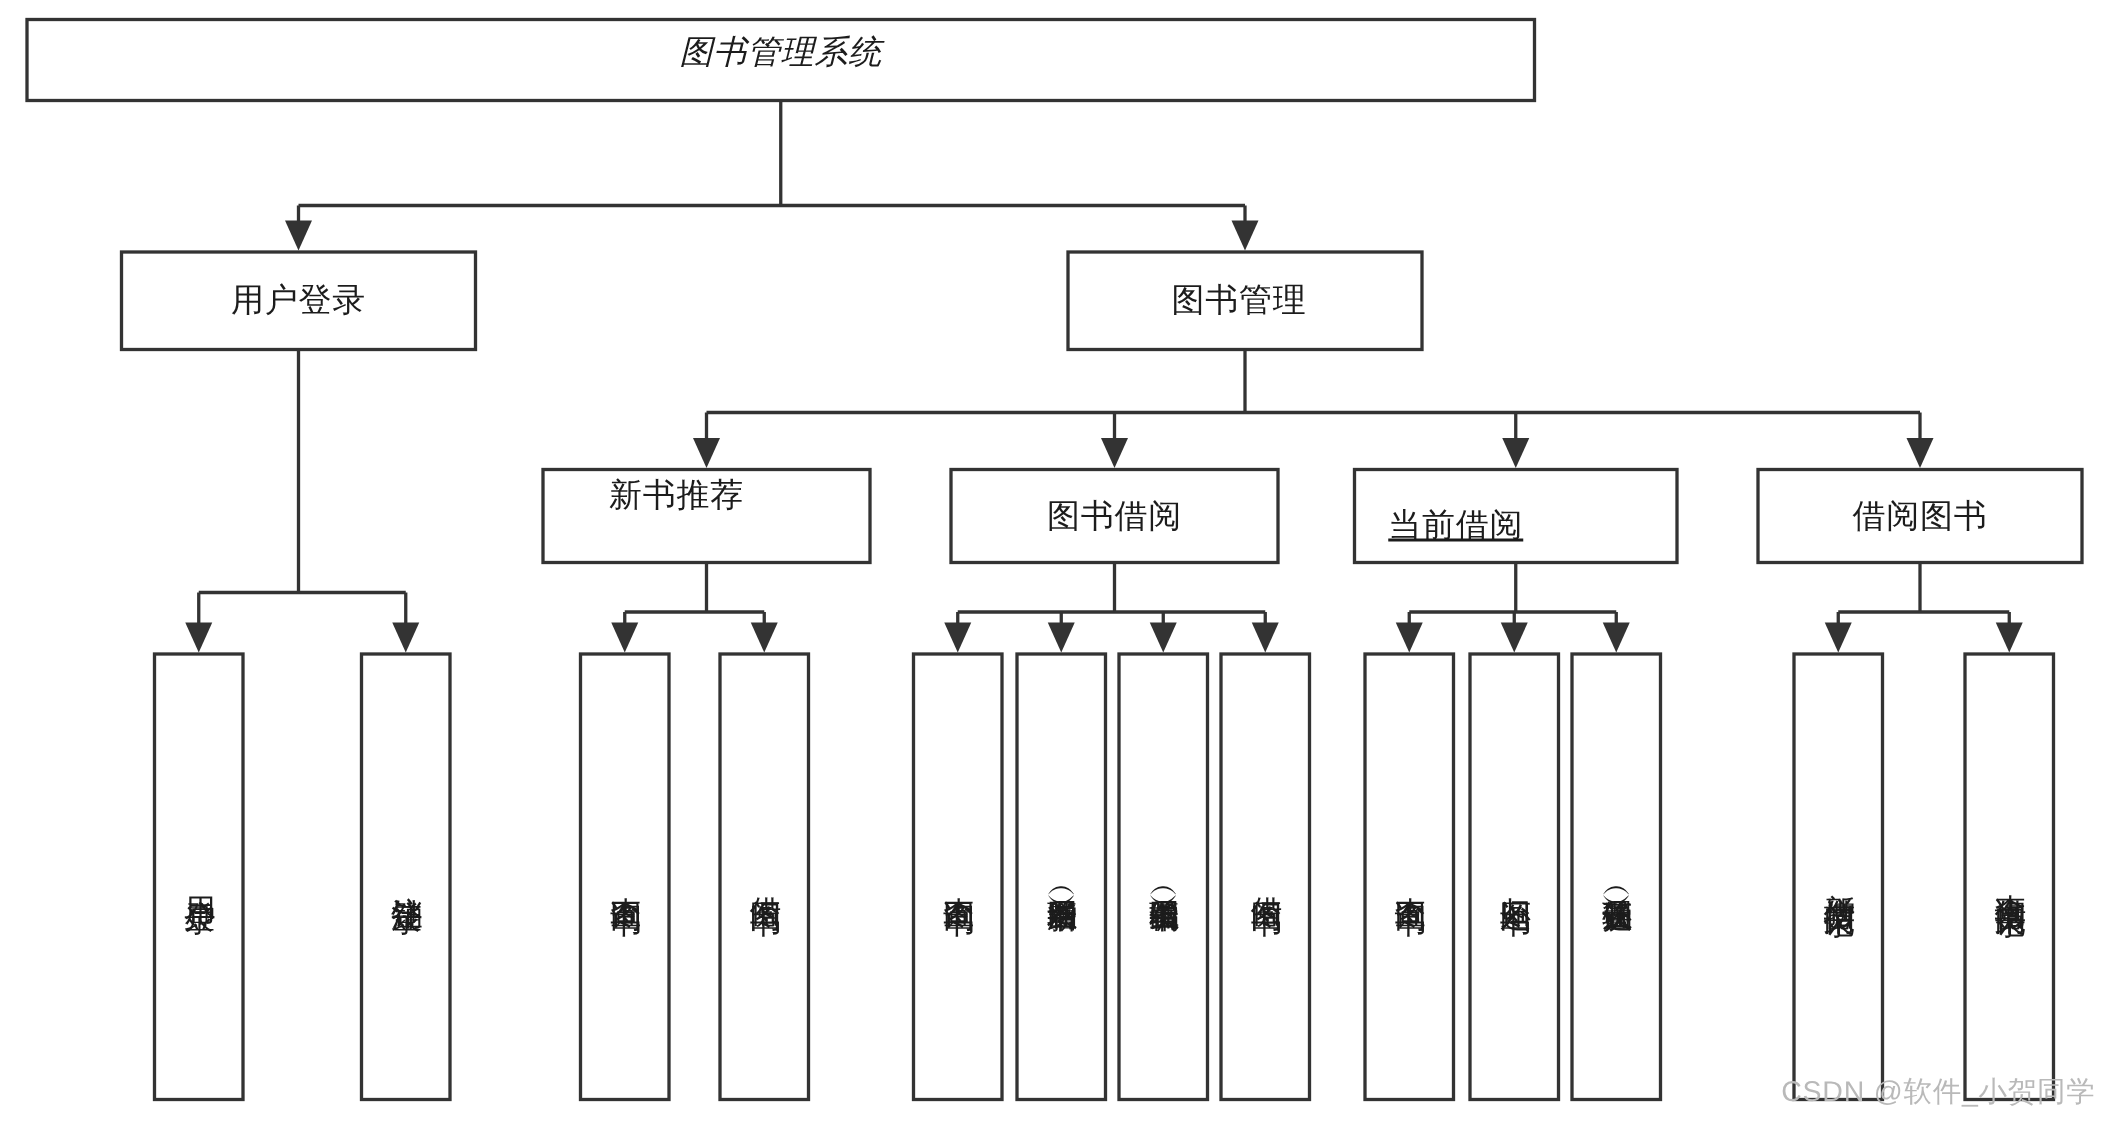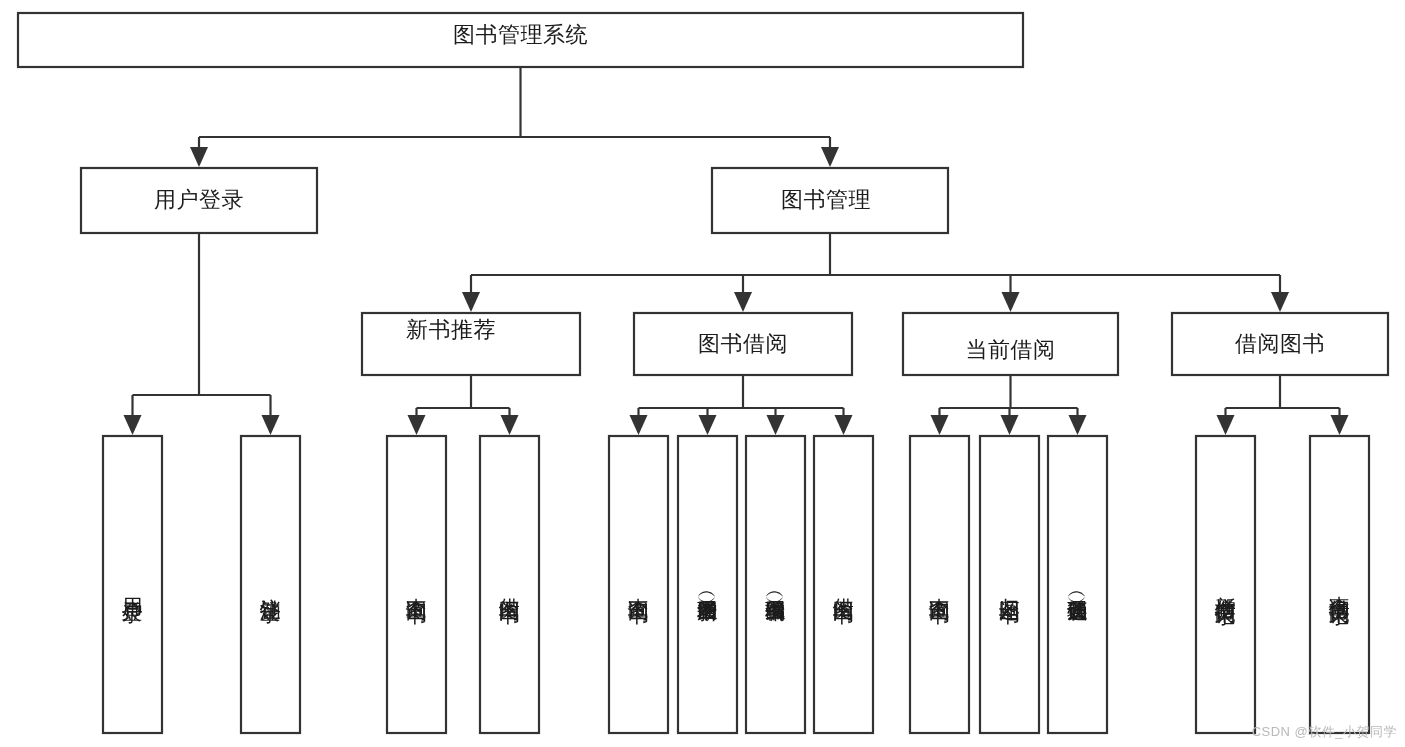--- a/index.html
+++ b/index.html
@@ -65,21 +65,21 @@
     white-space: nowrap;
   }
   .node-label.vertical.tight {
     font-size: 20px;
     letter-spacing: 0px;
   }
   #watermark {
     position: absolute;
     right: 8px;
     bottom: 6px;
-    font-size: 13px;
+    font-size: 19px;
     color: #b9b9b9;
     font-family: "Liberation Sans", "DejaVu Sans", sans-serif;
     white-space: nowrap;
     letter-spacing: 0.5px;
   }
 </style>
 </head>
 <body>
 
 <div id="diagram-root">
@@ -157,26 +157,26 @@
         <line x1="1280" y1="375" x2="1280" y2="408" class="connector"></line>
         <line x1="1225.5" y1="408" x2="1339.5" y2="408" class="connector"></line>
         <line x1="1225.5" y1="408" x2="1225.5" y2="416" class="connector"></line>
         <polygon points="1216.5,415 1234.5,415 1225.5,435" class="arrow-head"></polygon>
         <line x1="1339.5" y1="408" x2="1339.5" y2="416" class="connector"></line>
         <polygon points="1330.5,415 1348.5,415 1339.5,435" class="arrow-head"></polygon>
       </g>
   </svg>
 
   <div id="labels-layer">
-      <div class="node-label horizontal" style="left: 18px; top: 13px; width: 1005px; height: 44px;">图书管理系统</div>
+      <div class="node-label horizontal" style="left: 18px; top: 13px; width: 1005px; height: 44px; font-style: italic;">图书管理系统</div>
       <div class="node-label horizontal" style="left: 81px; top: 168px; width: 236px; height: 65px;">用户登录</div>
       <div class="node-label horizontal" style="left: 712px; top: 168px; width: 228px; height: 65px;">图书管理</div>
       <div class="node-label horizontal" style="left: 362px; top: 299px; width: 178px; height: 62px; border-radius: 16px;">新书推荐</div>
       <div class="node-label horizontal" style="left: 634px; top: 313px; width: 218px; height: 62px;">图书借阅</div>
-      <div class="node-label horizontal" style="left: 903px; top: 313px; width: 215px; height: 74px;">当前借阅</div>
+      <div class="node-label horizontal" style="left: 863px; top: 313px; width: 215px; height: 74px; text-decoration: underline;">当前借阅</div>
       <div class="node-label horizontal" style="left: 1172px; top: 313px; width: 216px; height: 62px;">借阅图书</div>
       <div class="node-label vertical" style="left: 103px; top: 436px; width: 59px; height: 297px;">用户登录</div>
       <div class="node-label vertical" style="left: 241px; top: 436px; width: 59px; height: 297px;">注销登录</div>
       <div class="node-label vertical" style="left: 387px; top: 436px; width: 59px; height: 297px;">查询图书</div>
       <div class="node-label vertical" style="left: 480px; top: 436px; width: 59px; height: 297px;">借阅图书</div>
       <div class="node-label vertical" style="left: 609px; top: 436px; width: 59px; height: 297px;">查询图书</div>
       <div class="node-label vertical tight" style="left: 678px; top: 436px; width: 59px; height: 297px;">新增图书（管理员）</div>
       <div class="node-label vertical tight" style="left: 746px; top: 436px; width: 59px; height: 297px;">编辑图书（管理员）</div>
       <div class="node-label vertical" style="left: 814px; top: 436px; width: 59px; height: 297px;">借阅图书</div>
       <div class="node-label vertical" style="left: 910px; top: 436px; width: 59px; height: 297px;">查询图书</div>

